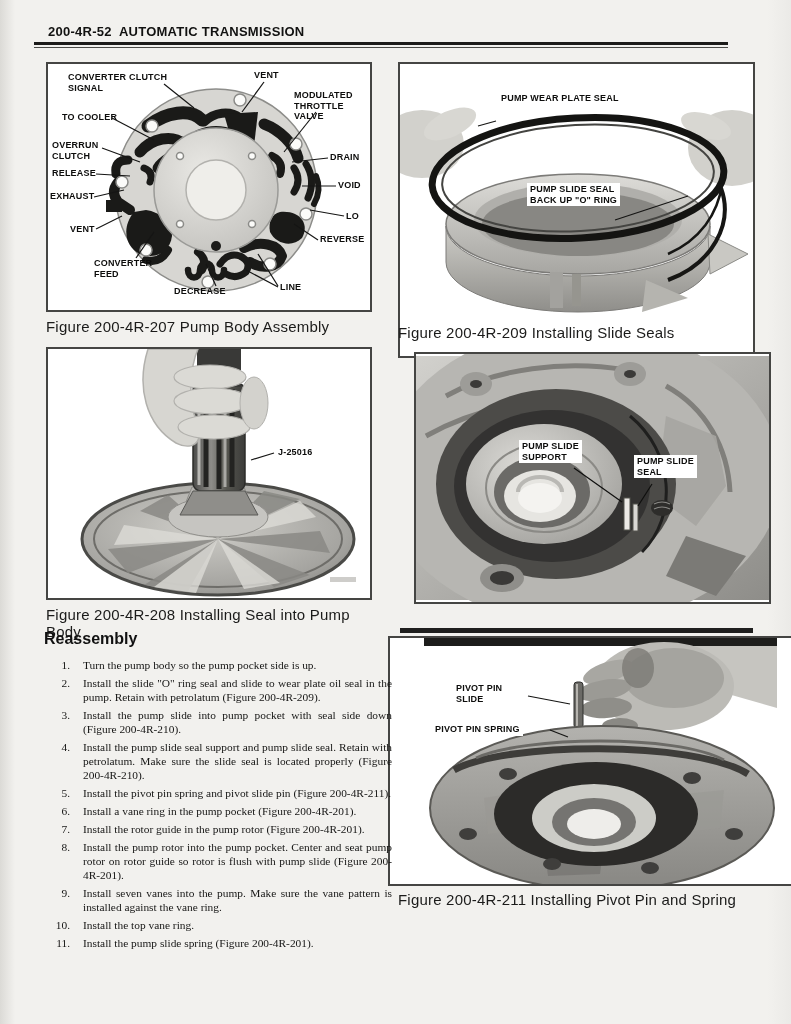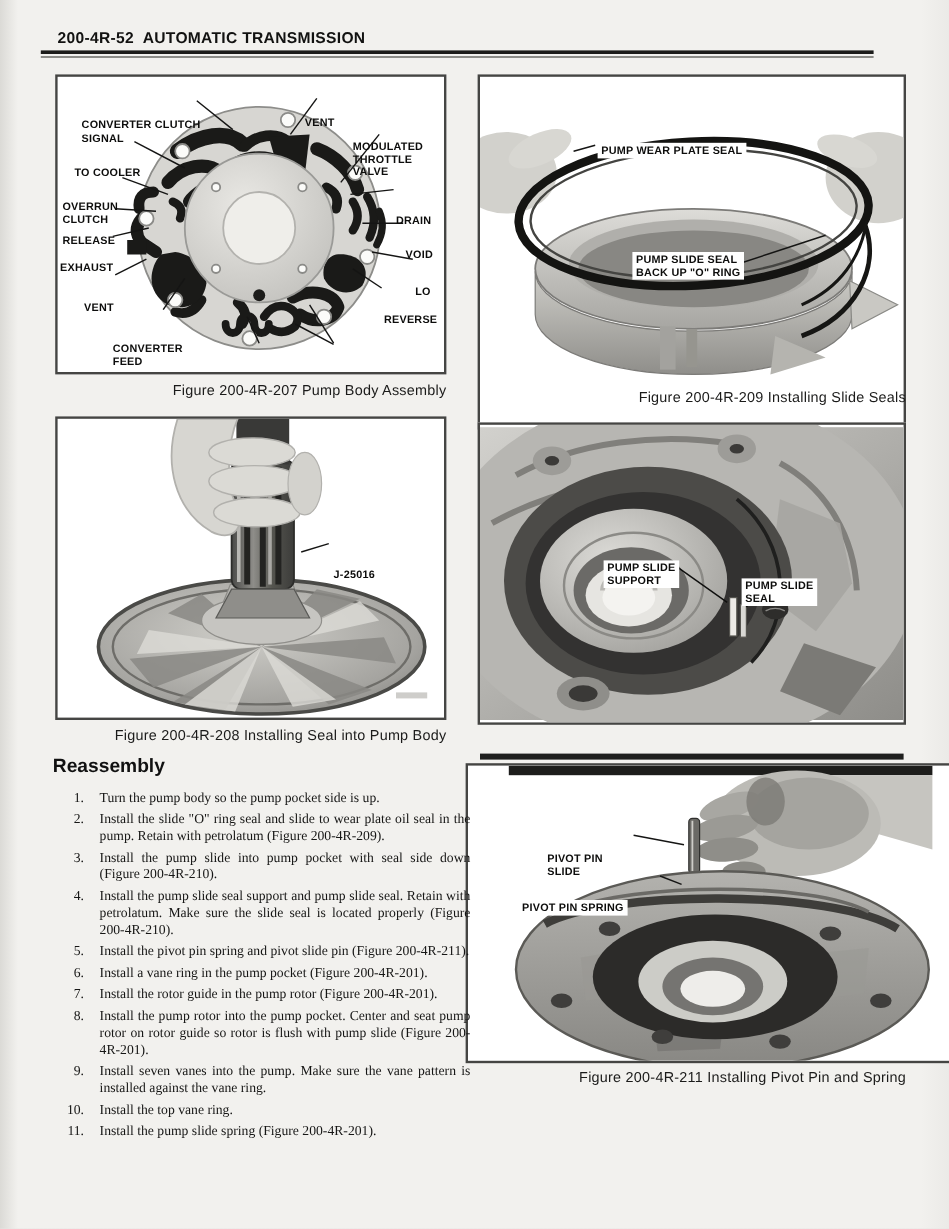--- a/index.html
+++ b/index.html
@@ -6,23 +6,23 @@
   .page{position:relative;width:791px;height:1024px;overflow:hidden;
         background:linear-gradient(90deg,#dbdad6 0,#f2f1ee 15px,#f2f1ee 97%,#ebeae7 100%);
         font-family:"Liberation Sans",sans-serif;color:#141413;}
   .header{position:absolute;left:48px;top:24px;font-weight:bold;font-size:13px;
           letter-spacing:.25px;color:#121211;white-space:pre;}
   .rule1{position:absolute;left:34px;top:42px;width:694px;height:3px;background:#1c1c1a;}
   .rule2{position:absolute;left:34px;top:47px;width:694px;height:1px;background:#4a4a47;}
   .figbox{position:absolute;background:#fff;border:2px solid #454543;box-sizing:border-box;overflow:hidden;}
   .art{position:absolute;left:0;top:0;width:100%;height:100%;display:block;}
   .co{position:absolute;font-weight:bold;font-size:9px;line-height:1.18;letter-spacing:.2px;
-      color:#0d0d0c;white-space:pre-line;margin-top:27px;}
+      color:#0d0d0c;white-space:pre-line;}
   .co.boxed{background:#ffffff;padding:1px 3px;}
-  .caption{position:absolute;font-size:12px;letter-spacing:.2px;text-align:right;color:#1b1b1a;}
+  .caption{position:absolute;font-size:15px;letter-spacing:.2px;text-align:left;color:#1b1b1a;}
   .reassembly{position:absolute;left:44px;top:630px;width:348px;font-family:"Liberation Serif",serif;}
   .rh{font-family:"Liberation Sans",sans-serif;font-weight:bold;font-size:16px;margin-bottom:10px;color:#111;}
   .ritem{display:flex;margin-bottom:4px;font-size:11.4px;line-height:14px;color:#161615;}
   .rnum{flex:none;width:26px;text-align:right;margin-right:13px;}
   .rtext{flex:1;text-align:justify;}
   .strip{position:absolute;background:#1f1f1e;}
 </style>
 </head>
 <body>
 
@@ -222,21 +222,21 @@
         </g>
         <ellipse cx="206" cy="54" rx="14" ry="26" fill="#d3d2cd" stroke="#b2b1ad"></ellipse>
       </g>
       <rect x="282" y="228" width="26" height="5" fill="#b9b8b4" opacity="0.7"></rect>
       <path d="M226,104 L203,111" stroke="#151514" stroke-width="1.2" fill="none"></path>
     </svg>
     <div class="co" style="left:230px;top:98px">J-25016</div>
   </div>
   <div class="caption" style="left:46px;top:606px;width:326px">Figure 200-4R-208 Installing Seal into Pump Body</div>
 
-  <div class="figbox" style="left:398px;top:352px;width:357px;height:252px">
+  <div class="figbox" style="left:414px;top:352px;width:357px;height:252px">
     <svg class="art" viewBox="0 0 353 244">
       <defs>
         <linearGradient id="g210bg" x1="0" y1="0" x2="1" y2="1">
           <stop offset="0" stop-color="#d2d1cd"></stop>
             <stop offset="1" stop-color="#8e8d89"></stop>
         </linearGradient>
         <radialGradient id="g210h" cx="38%" cy="35%" r="80%">
           <stop offset="0" stop-color="#dcdbd7"></stop>
             <stop offset="1" stop-color="#9e9d99"></stop>
         </radialGradient>

